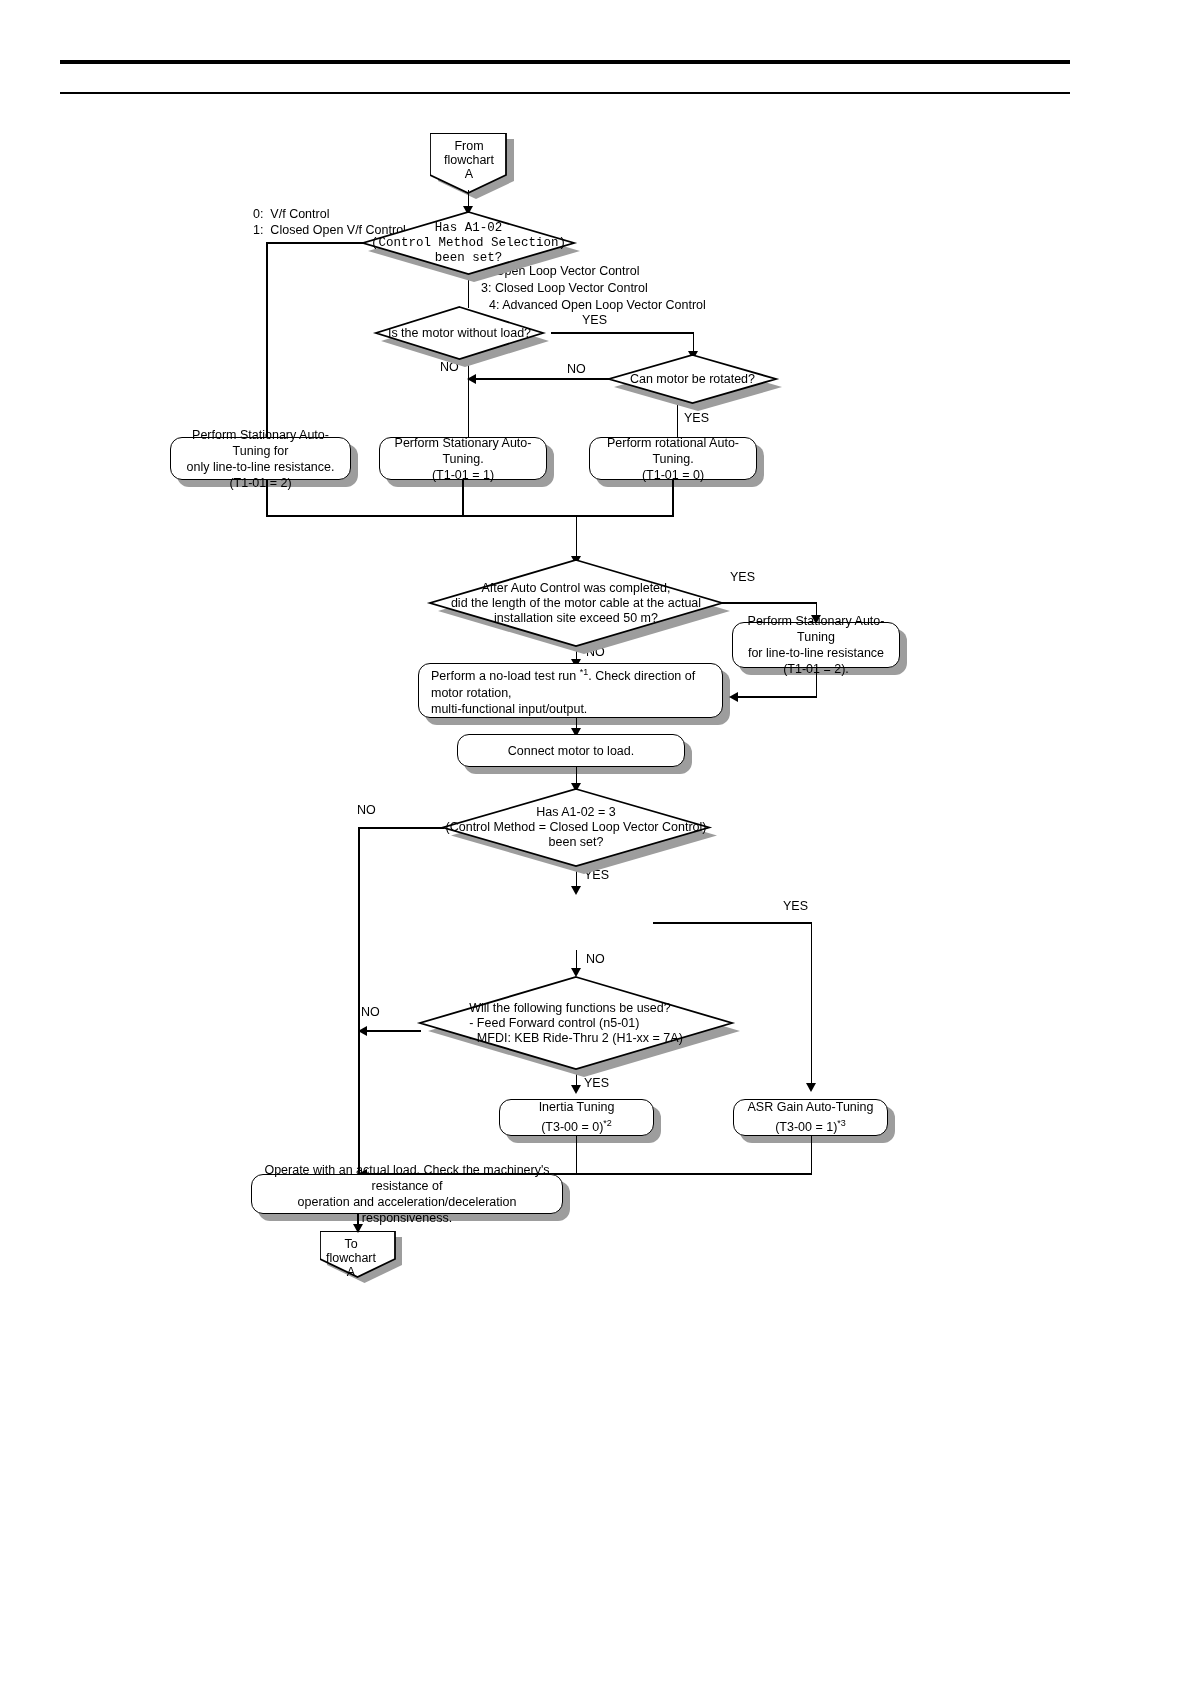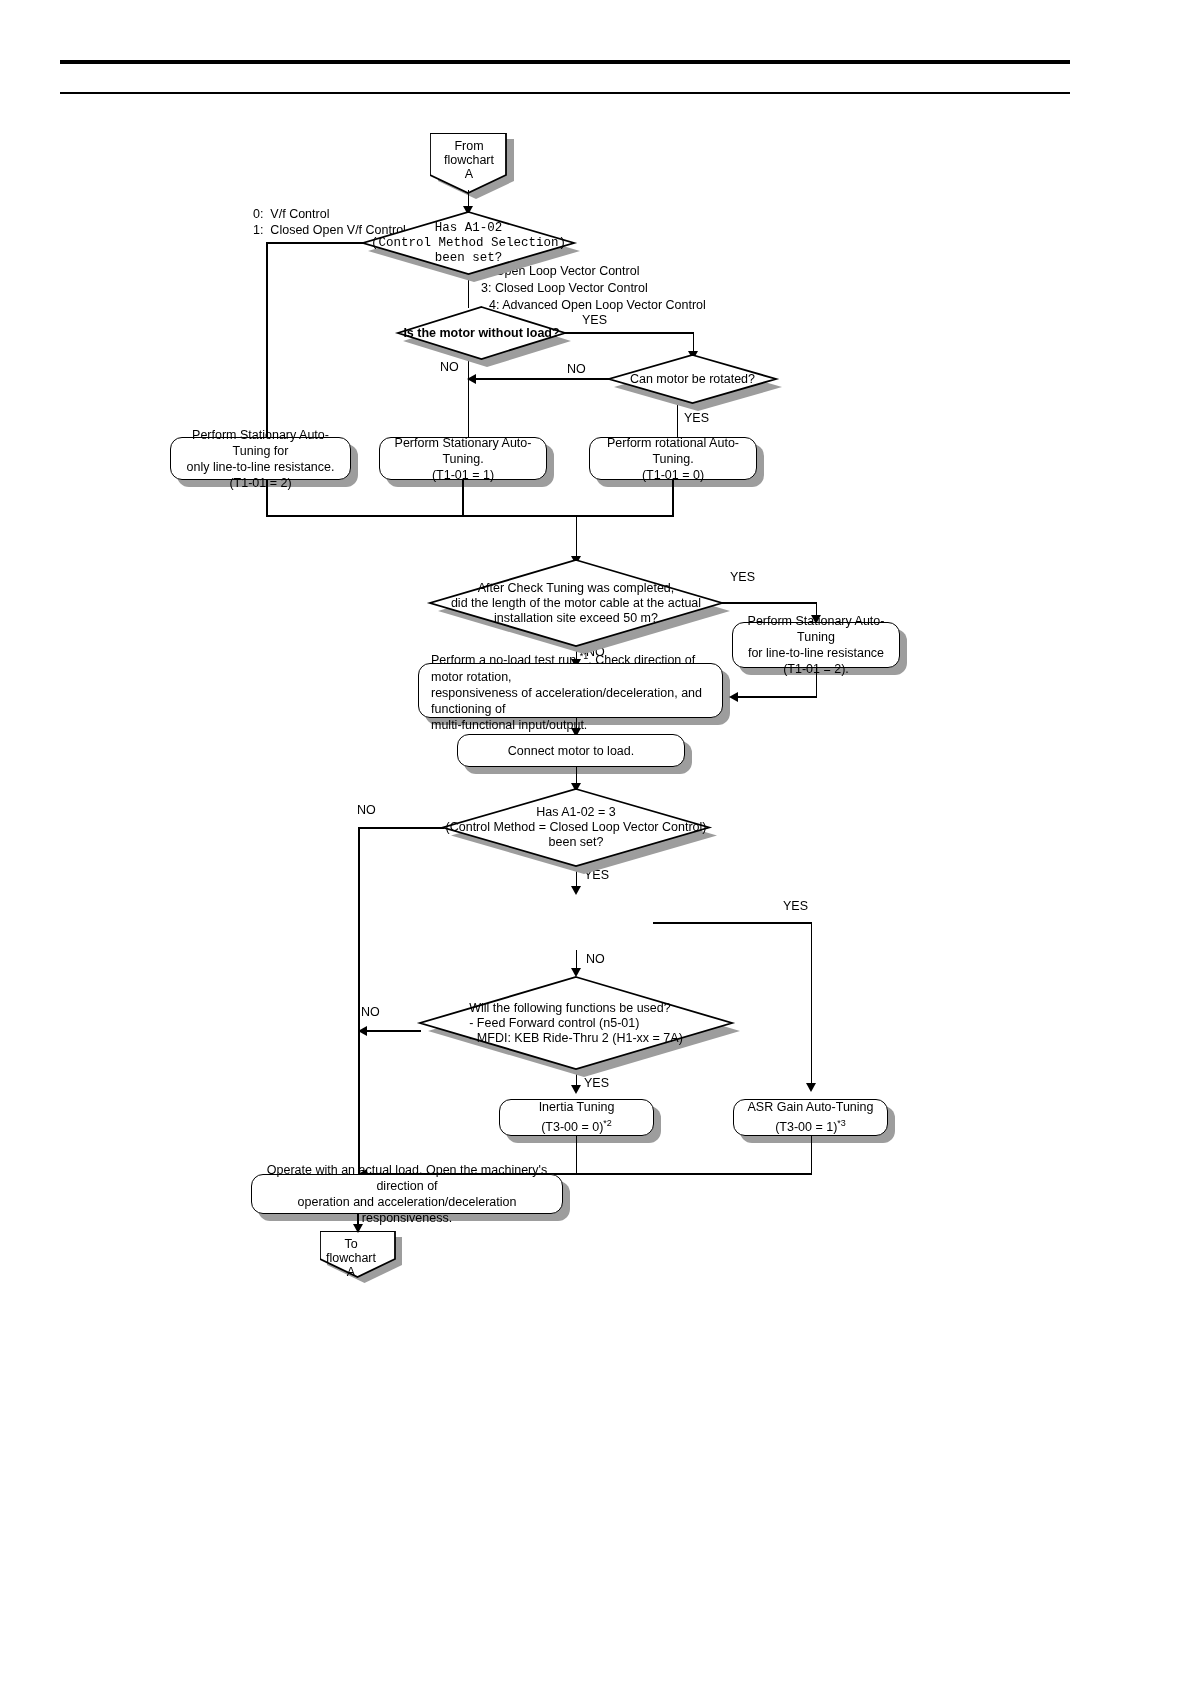--- a/index.html
+++ b/index.html
@@ -167,21 +167,21 @@
   <div class="ln h" style="left:266px; top:242px; width:98px;"></div>
   <div class="ln v" style="left:266px; top:242px; height:204px;"></div>
   <div class="arw down" style="left:262px; top:443px;"></div>
 
   <div class="lbl" style="left:481px; top:264px;"><span>2: Open Loop Vector Control</span></div>
   <div class="lbl" style="left:481px; top:281px;"><span>3: Closed Loop Vector Control</span></div>
   <div class="lbl" style="left:481px; top:298px;margin-left:8px;"><span>4: Advanced Open Loop Vector Control</span></div>
 
   <div class="ln v" style="left:467.5px; top:274px; height:34px;"></div>
 
-  <div class="dia" style="left:398px; top:307px; width:167px; height:52px;font-weight:bold;">
+  <div class="dia" style="left:376px; top:307px; width:167px; height:52px;">
     <svg width="180" height="66" viewBox="0 0 180 66">
       <polygon points="89,8 173,34 89,60 5,34" fill="#9d9d9d"></polygon>
       <polygon points="83.5,0 167,26 83.5,52 0,26" fill="#ffffff" stroke="#000000" stroke-width="1.8"></polygon>
     </svg>
     <div class="txt">
       <div>Is the motor without load?</div>
     </div>
   </div>
 
   <div class="lbl" style="left:582px; top:313px;"><span>YES</span></div>
@@ -243,21 +243,21 @@
   <div class="ln v" style="left:575.5px; top:515px; height:44px;"></div>
   <div class="arw down" style="left:571px; top:556px;"></div>
 
   <div class="dia" style="left:430px; top:560px; width:292px; height:86px;">
     <svg width="308" height="102" viewBox="0 0 308 102">
       <polygon points="154,8 300,51 154,94 8,51" fill="#9d9d9d"></polygon>
       <polygon points="146,0 292,43 146,86 0,43" fill="#ffffff" stroke="#000000" stroke-width="1.8"></polygon>
     </svg>
     <div class="txt">
       <div>
-        <div>After Check Tuning was completed,</div>
+        <div>After Auto Control was completed,</div>
         <div>did the length of the motor cable at the actual</div>
         <div>installation site exceed 50 m?</div>
       </div>
     </div>
   </div>
 
   <div class="lbl" style="left:730px; top:570px;"><span>YES</span></div>
   <div class="ln h" style="left:722px; top:602px; width:95px;"></div>
   <div class="ln v" style="left:815.5px; top:602px; height:16px;"></div>
   <div class="arw down" style="left:811px; top:615px;"></div>
@@ -276,21 +276,20 @@
   <div class="arw left" style="left:729px; top:692px;"></div>
 
   <div class="lbl" style="left:586px; top:645px;"><span>NO</span></div>
   <div class="ln v" style="left:575.5px; top:646px; height:16px;"></div>
   <div class="arw down" style="left:571px; top:659px;"></div>
 
   <div class="shadow" style="left:425px; top:670px; width:305px; height:55px;"></div>
   <div class="proc left" style="left:418px; top:663px; width:305px; height:55px;">
     <div class="inner">
       <div><span>Perform a no-load test run </span><span class="sup">*1</span><span>. Check direction of motor rotation,</span></div>
-      <div>responsiveness of acceleration/deceleration, and functioning of</div>
       <div>multi-functional input/output.</div>
     </div>
   </div>
 
   <div class="ln v" style="left:575.5px; top:718px; height:14px;"></div>
   <div class="arw down" style="left:571px; top:728px;"></div>
 
   <div class="shadow" style="left:464px; top:741px; width:228px; height:33px;"></div>
   <div class="proc" style="left:457px; top:734px; width:228px; height:33px;">
     <div class="inner">
@@ -375,21 +374,21 @@
   <div class="ln v" style="left:810.5px; top:1136px; height:38px;"></div>
   <div class="ln h" style="left:358px; top:1173px; width:454px;"></div>
   <div class="arw left" style="left:358px; top:1169px;"></div>
 
   <div class="ln v" style="left:358px; top:1173px; height:24px;"></div>
   <div class="arw down" style="left:353.5px; top:1194px;"></div>
 
   <div class="shadow" style="left:258px; top:1181px; width:312px; height:40px;"></div>
   <div class="proc" style="left:251px; top:1174px; width:312px; height:40px;">
     <div class="inner">
-      <div>Operate with an actual load. Open the machinery's direction of</div>
+      <div>Operate with an actual load. Check the machinery's resistance of</div>
       <div>operation and acceleration/deceleration responsiveness.</div>
     </div>
   </div>
 
   <div class="ln v" style="left:357px; top:1214px; height:14px;"></div>
   <div class="arw down" style="left:352.5px; top:1224px;"></div>
 
   <div class="term" style="left:320px; top:1231px; width:62px; height:42px;">
     <svg class="shape" width="90" height="56" viewBox="0 0 90 56">
       <polygon points="7,6 82,6 82,34 44.5,52 7,34" fill="#9d9d9d"></polygon>

